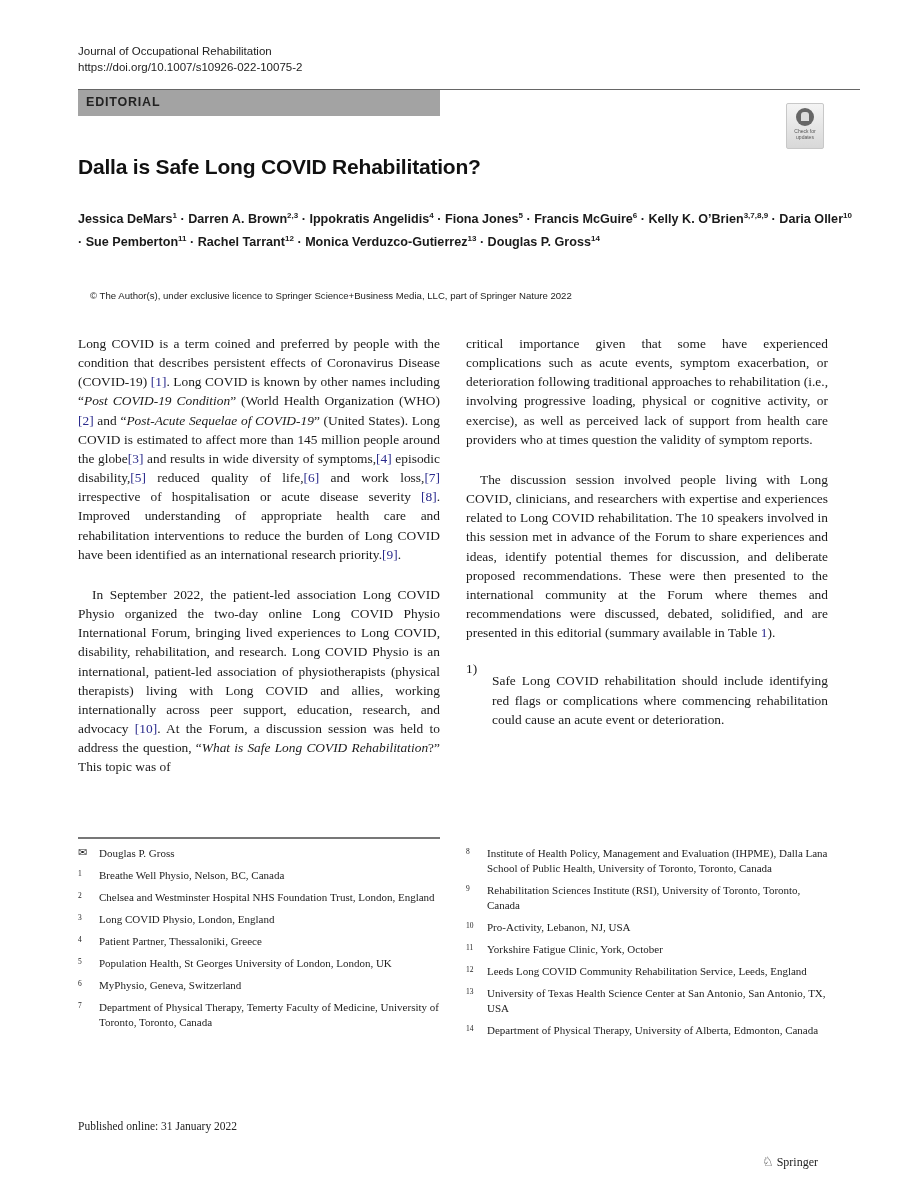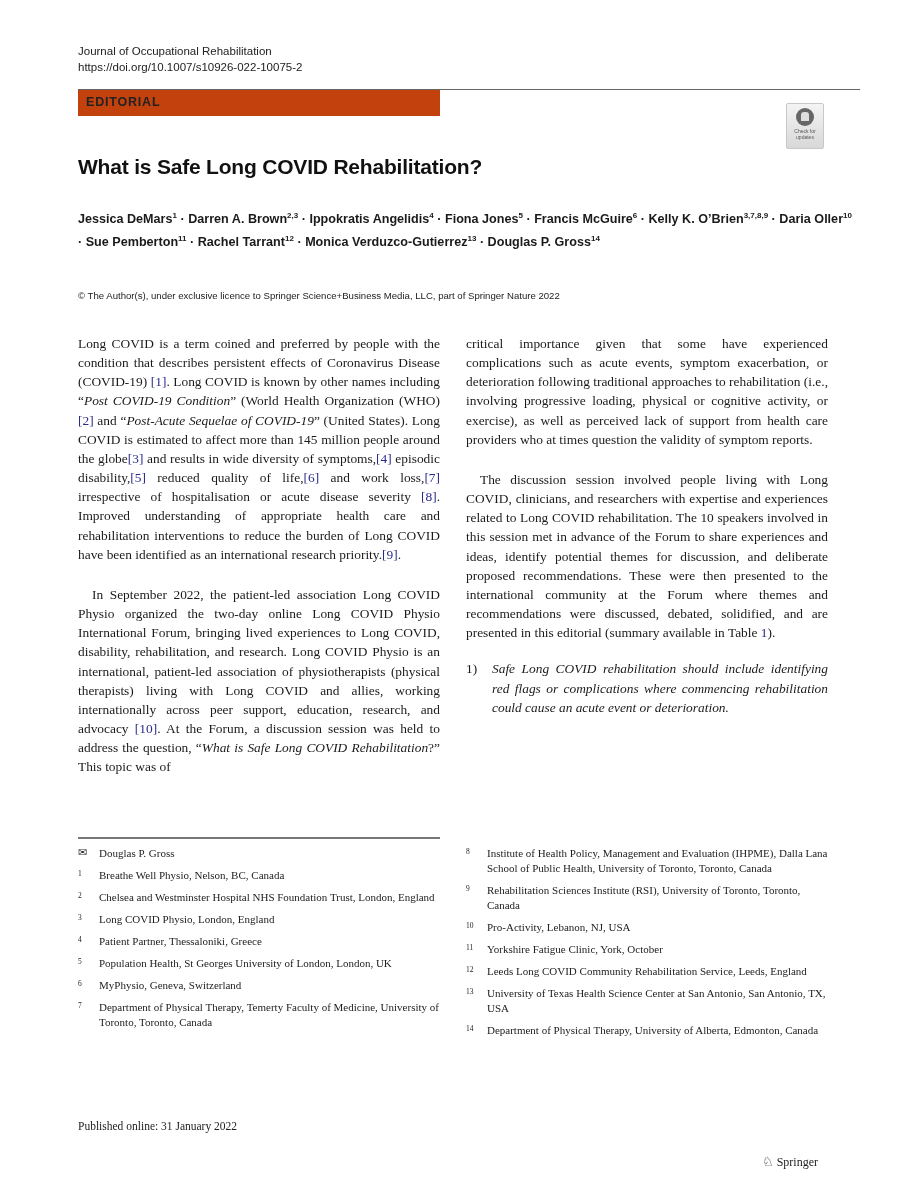--- a/index.html
+++ b/index.html
@@ -1,39 +1,39 @@
 <!DOCTYPE html>
 <html><head>
 <meta charset="utf-8">
 <style>
   html,body{margin:0;padding:0;background:#fff;}
   body{width:907px;height:1200px;position:relative;overflow:hidden;color:#1a1a1a;}
   .sans{font-family:"Liberation Sans","DejaVu Sans",sans-serif;}
   .serif{font-family:"Liberation Serif","DejaVu Serif",serif;}
   #journal{position:absolute;left:78px;top:43px;font-size:11.5px;line-height:16px;color:#222;}
-  #editorial-bar{position:absolute;left:78px;top:89px;width:362px;height:26px;background:#c2410c;border-top:1px solid #666;}
+  #editorial-bar{position:absolute;left:78px;top:89px;width:362px;height:26px;background:#a3a3a3;border-top:1px solid #666;}
   #editorial-bar span{position:absolute;left:8px;top:5px;font-size:12.5px;font-weight:bold;letter-spacing:0.8px;color:#222;}
   #topline{position:absolute;left:440px;top:89px;width:420px;height:1px;background:#666;}
   #check-updates{position:absolute;left:786px;top:103px;width:36px;height:44px;background:linear-gradient(#f4f4f4,#d8d8d8);border:1px solid #c8c8c8;border-radius:2px;text-align:center;}
   #check-updates .badge{width:18px;height:18px;border-radius:50%;background:#666;margin:4px auto 2px;position:relative;}
   #check-updates .badge:after{content:"";position:absolute;left:5px;top:4px;width:8px;height:9px;background:#ddd;border-radius:3px 3px 0 0;}
   #check-updates .lbl{font-size:5px;line-height:6px;color:#555;}
   #title{position:absolute;left:78px;top:155px;font-size:21px;font-weight:bold;color:#111;letter-spacing:-0.2px;}
   #authors{position:absolute;left:78px;top:206px;width:780px;font-size:12.6px;font-weight:bold;line-height:20px;color:#1a1a1a;}
   #authors sup{font-size:8px;font-weight:bold;}
-  #copyright{position:absolute;left:78px;top:290px;font-size:9.6px;color:#222;}
+  #copyright{position:absolute;left:90px;top:290px;font-size:9.6px;color:#222;}
   .col{position:absolute;top:334px;width:362px;font-size:13.4px;line-height:19.15px;text-align:justify;color:#1a1a1a;}
   #col-left{left:78px;}
   #col-right{left:466px;}
   .col p{margin:0;}
   .col p.indent{text-indent:14px;margin-top:21px;}
   .ref{color:#2a2a8c;}
   .numbered{display:flex;margin:17px 0 17px 0;}
   .numbered .num{width:26px;flex:none;}
-  .numbered .txt{font-style:italic;}
+  .numbered .txt{margin-top:12px;}
   #foot-rule{position:absolute;left:78px;top:837px;width:362px;height:2px;background:#777;}
   .aff-col{position:absolute;top:846px;width:370px;font-size:11px;line-height:15px;color:#222;}
   #aff-left{left:78px;}
   #aff-right{left:466px;}
   .aff{display:flex;margin-bottom:7px;}
   .aff .n{width:21px;flex:none;font-size:7.5px;line-height:12px;}
   .aff .t{flex:1;}
   .corr .n{font-size:11px;}
   #published{position:absolute;left:78px;top:1120px;font-size:11.5px;color:#222;}
   #springer{position:absolute;left:762px;top:1120px;font-size:12px;color:#222;margin-top:34px;}
@@ -51,21 +51,21 @@
   <span>EDITORIAL</span>
 </div>
 <div id="topline"></div>
 
 <div id="check-updates" class="sans">
   <div class="badge"></div>
   <div class="lbl">Check for</div>
   <div class="lbl">updates</div>
 </div>
 
-<div id="title" class="sans">What is Safe Long COVID Rehabilitation?</div>
+<div id="title" class="sans">Dalla is Safe Long COVID Rehabilitation?</div>
 
 <div id="authors" class="sans"><span>Jessica DeMars<sup>1</sup></span><span> · </span><span>Darren A. Brown<sup>2,3</sup></span><span> · </span><span>Ippokratis Angelidis<sup>4</sup></span><span> · </span><span>Fiona Jones<sup>5</sup></span><span> · </span><span>Francis McGuire<sup>6</sup></span><span> · </span><span>Kelly K. O’Brien<sup>3,7,8,9</sup></span><span> · </span><span>Daria Oller<sup>10</sup></span><span> · </span><span>Sue Pemberton<sup>11</sup></span><span> · </span><span>Rachel Tarrant<sup>12</sup></span><span> · </span><span>Monica Verduzco-Gutierrez<sup>13</sup></span><span> · </span><span>Douglas P. Gross<sup>14</sup></span></div>
 
 <div id="copyright" class="sans">© The Author(s), under exclusive licence to Springer Science+Business Media, LLC, part of Springer Nature 2022</div>
 
 <div id="col-left" class="col serif">
   <p>Long COVID is a term coined and preferred by people with the condition that describes persistent effects of Coronavirus Disease (COVID-19) <span class="ref">[1]</span>. Long COVID is known by other names including “<i>Post COVID-19 Condition</i>” (World Health Organization (WHO)<span class="ref">[2]</span> and “<i>Post-Acute Sequelae of COVID-19</i>” (United States). Long COVID is estimated to affect more than 145 million people around the globe<span class="ref">[3]</span> and results in wide diversity of symptoms,<span class="ref">[4]</span> episodic disability,<span class="ref">[5]</span> reduced quality of life,<span class="ref">[6]</span> and work loss,<span class="ref">[7]</span> irrespective of hospitalisation or acute disease severity <span class="ref">[8]</span>. Improved understanding of appropriate health care and rehabilitation interventions to reduce the burden of Long COVID have been identified as an international research priority.<span class="ref">[9]</span>.</p>
   <p class="indent">In September 2022, the patient-led association Long COVID Physio organized the two-day online Long COVID Physio International Forum, bringing lived experiences to Long COVID, disability, rehabilitation, and research. Long COVID Physio is an international, patient-led association of physiotherapists (physical therapists) living with Long COVID and allies, working internationally across peer support, education, research, and advocacy <span class="ref">[10]</span>. At the Forum, a discussion session was held to address the question, “<i>What is Safe Long COVID Rehabilitation</i>?” This topic was of</p>
 </div>
 

